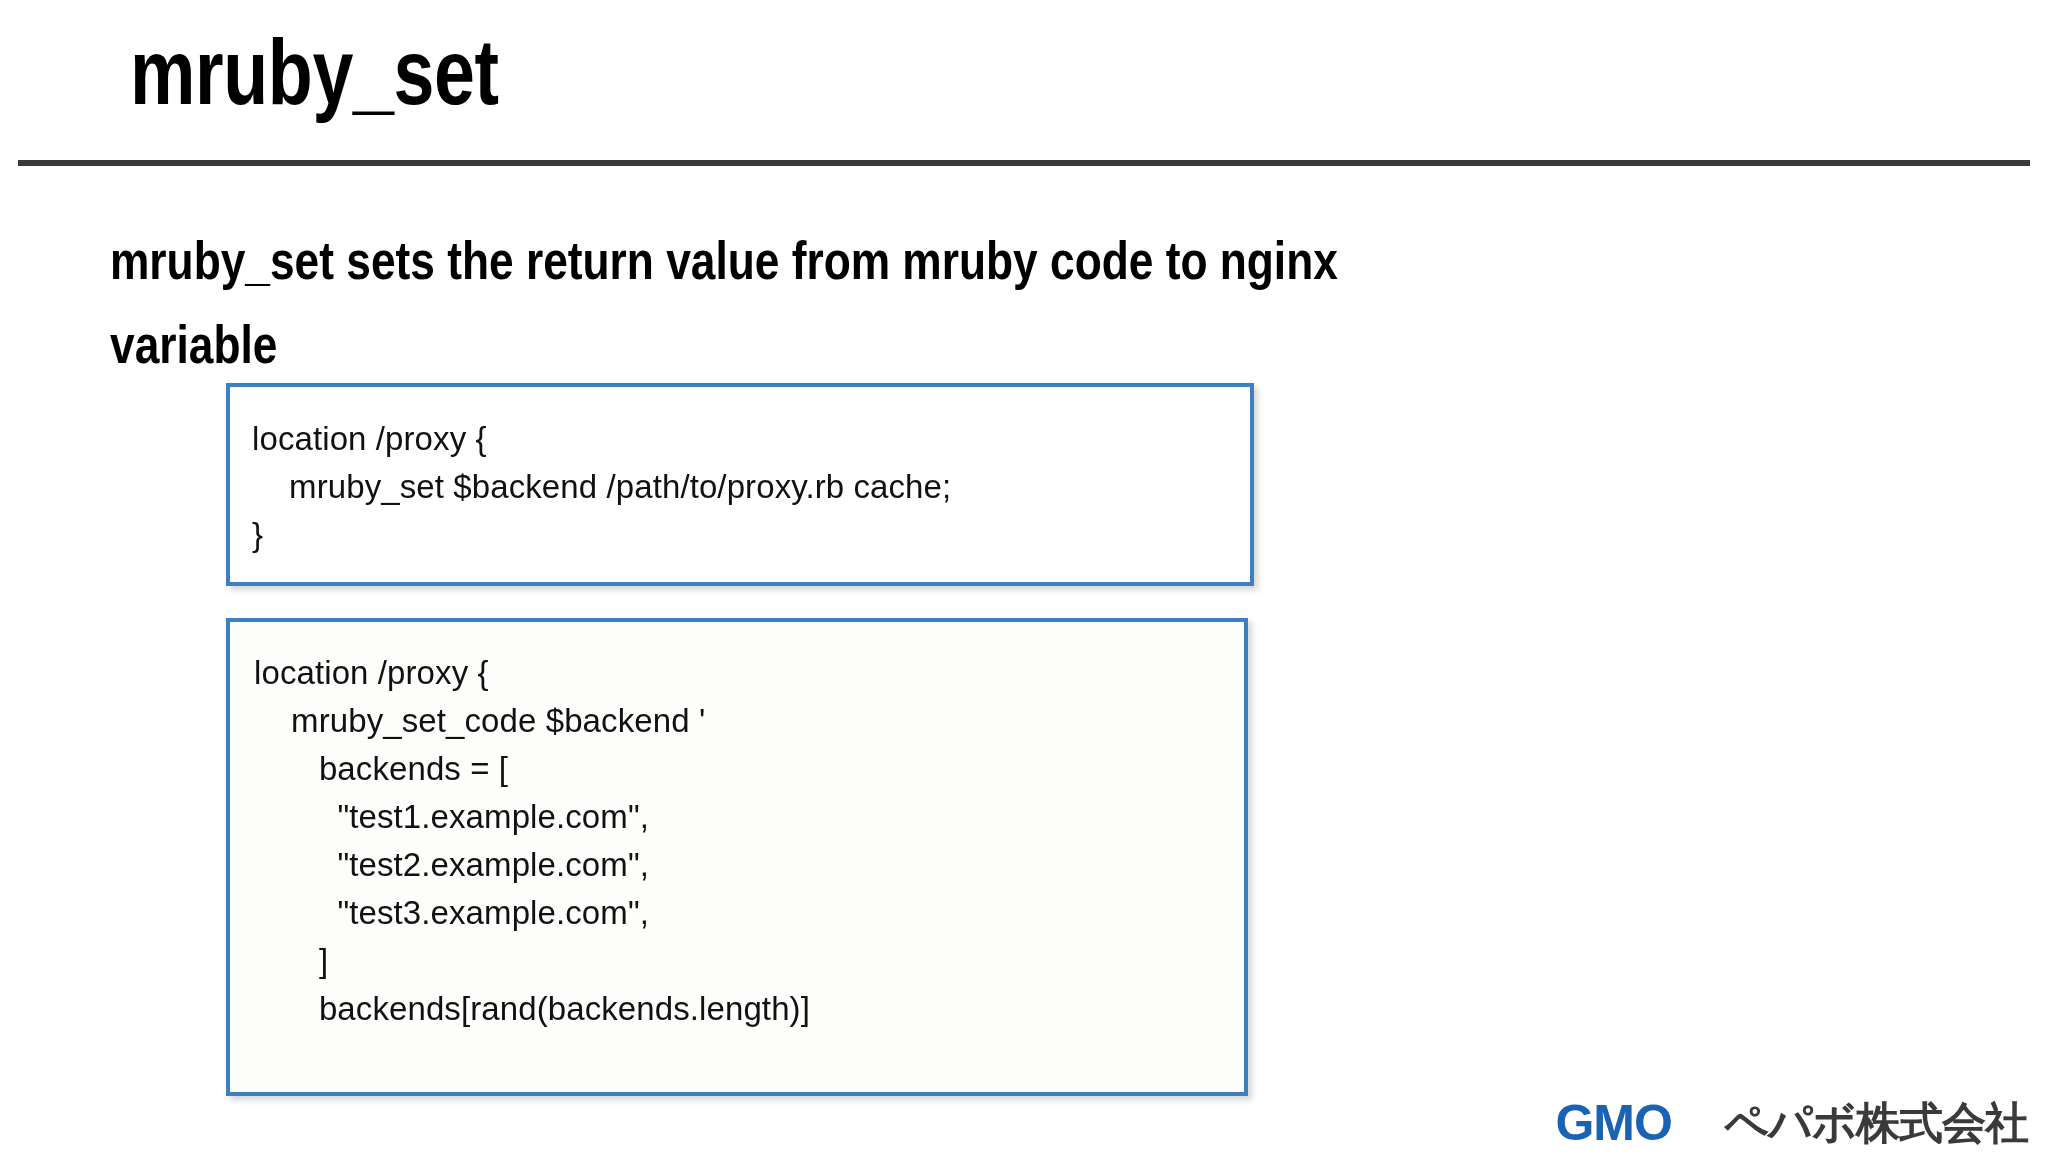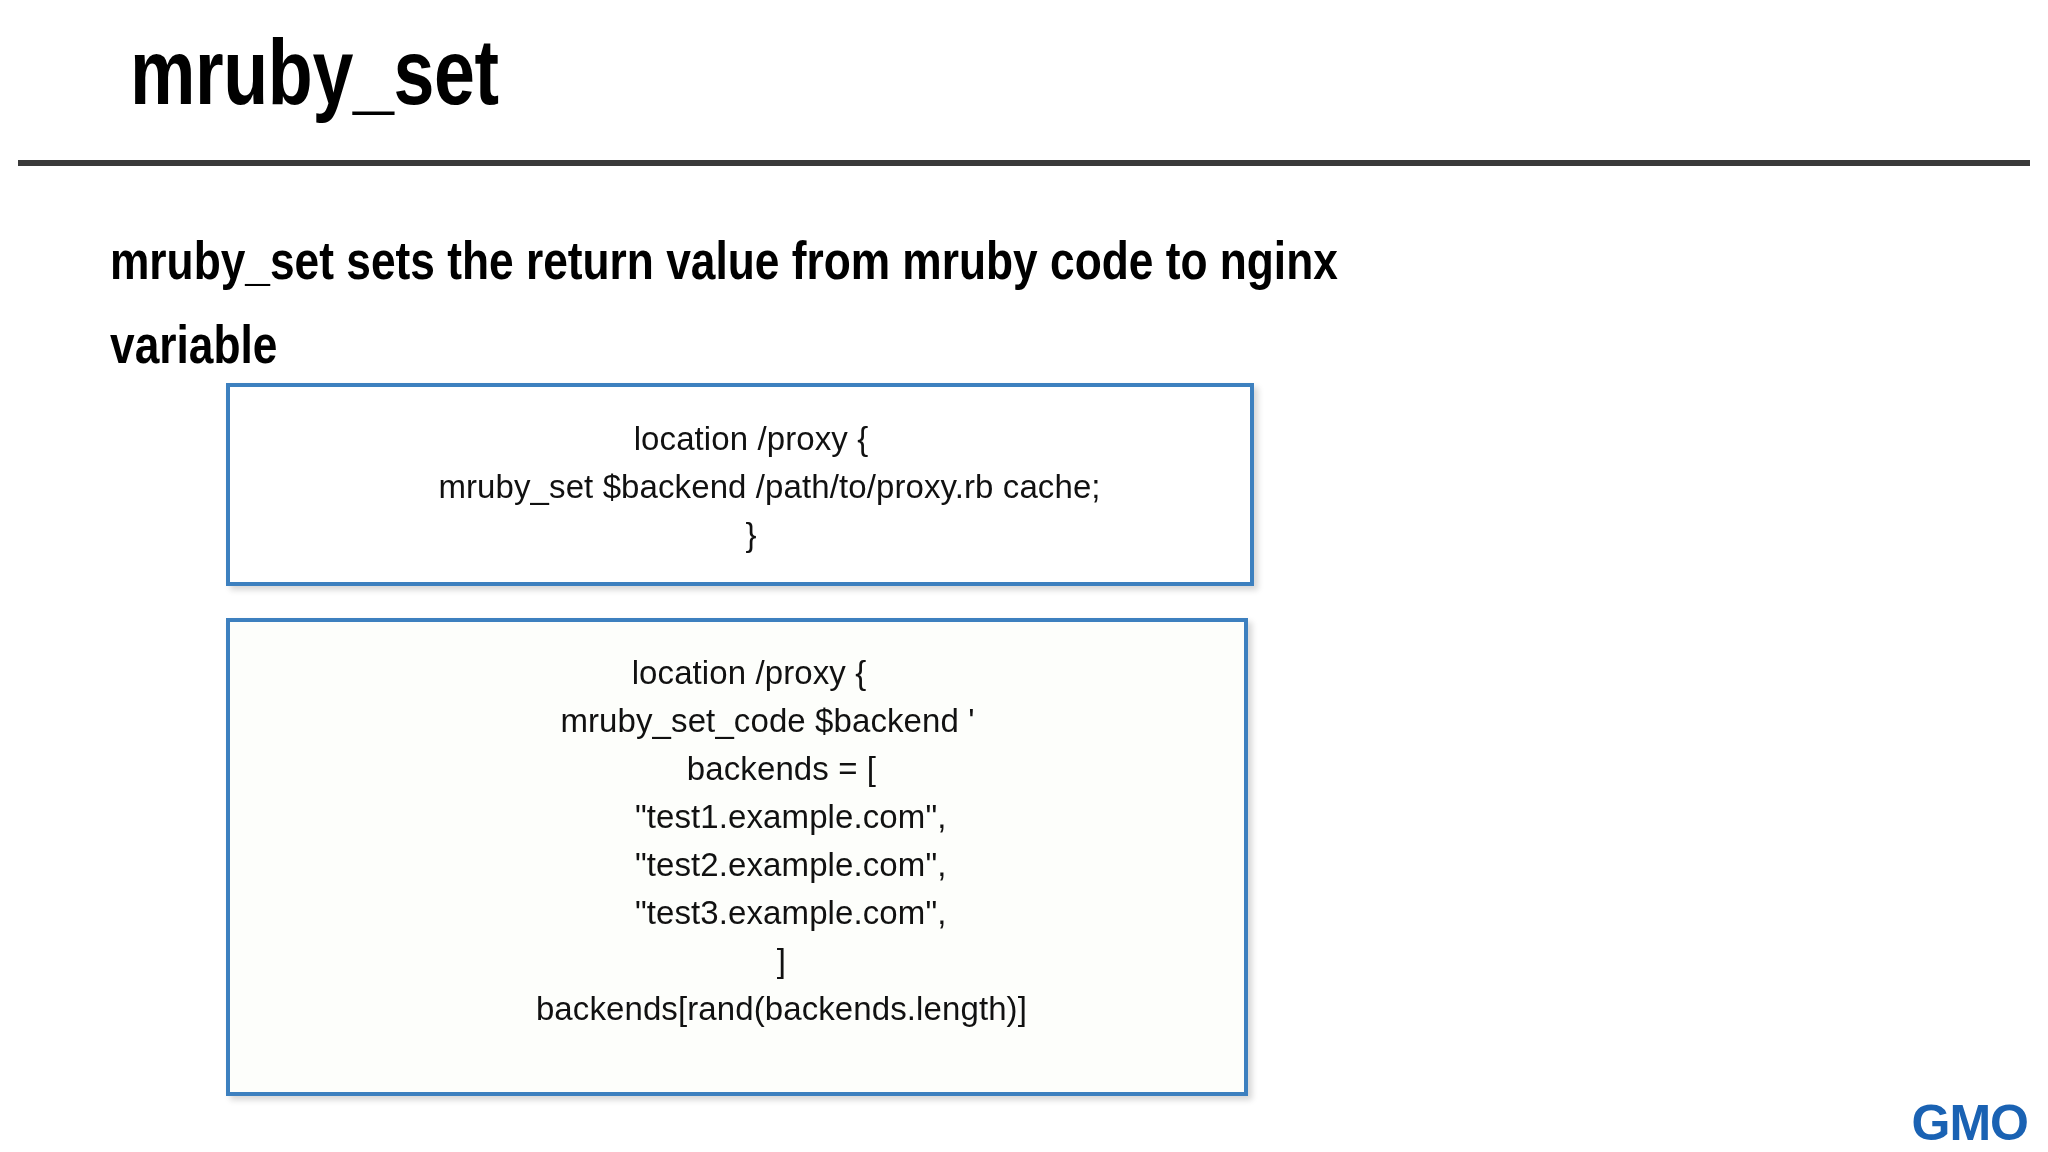--- a/index.html
+++ b/index.html
@@ -59,21 +59,20 @@
     white-space: nowrap;
   }
 
   
   .code-box {
     position: absolute;
     box-sizing: border-box;
     border: 4px solid #3d80bf;
     background: #ffffff;
     box-shadow: 4px 4px 6px rgba(0,0,0,0.16);
-    text-align: center;
   }
   #code-box-1 {
     left: 226px;
     top: 383px;
     width: 1028px;
     height: 203px;
     background: #ffffff;
   }
   #code-box-2 {
     left: 226px;
@@ -151,13 +150,14 @@
        backends = [
          "test1.example.com",
          "test2.example.com",
          "test3.example.com",
        ]
        backends[rand(backends.length)]</pre>
 </div>
 
 <div id="footer-logo">
   <span id="logo-gmo">GMO</span>
+  <span id="logo-pepabo">ペパボ株式会社</span>
 </div>
 
 </body></html>

